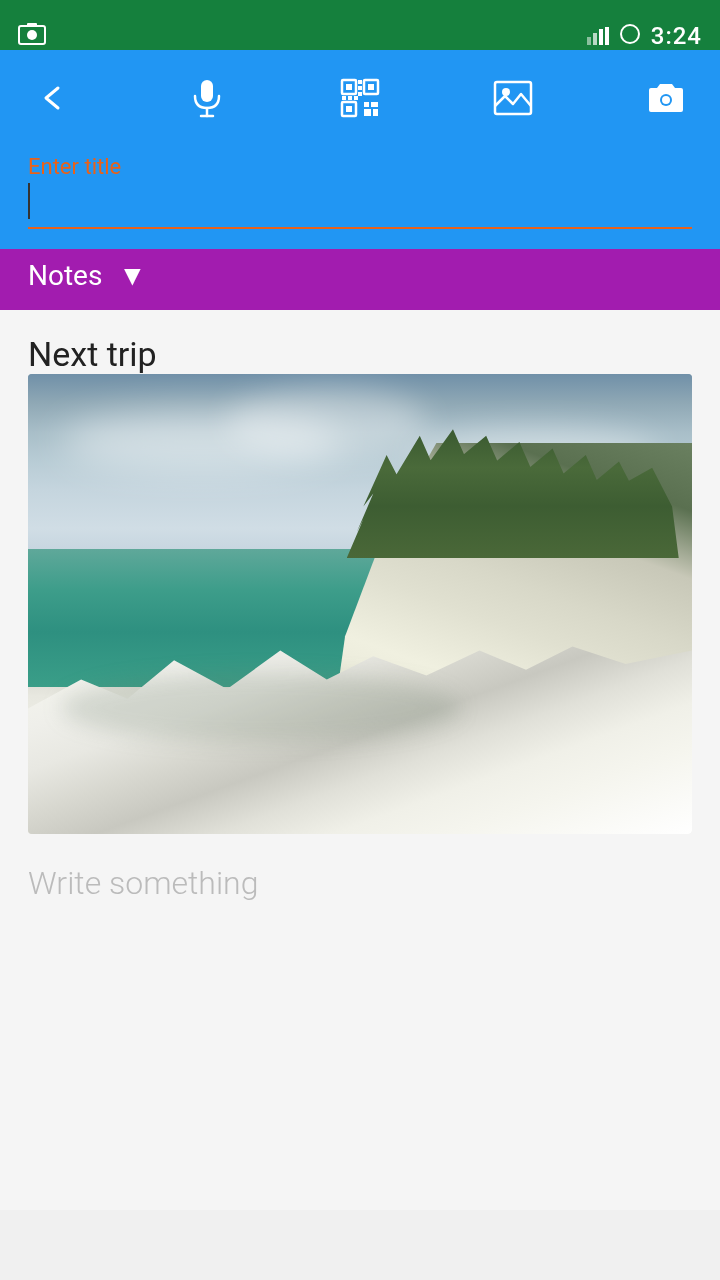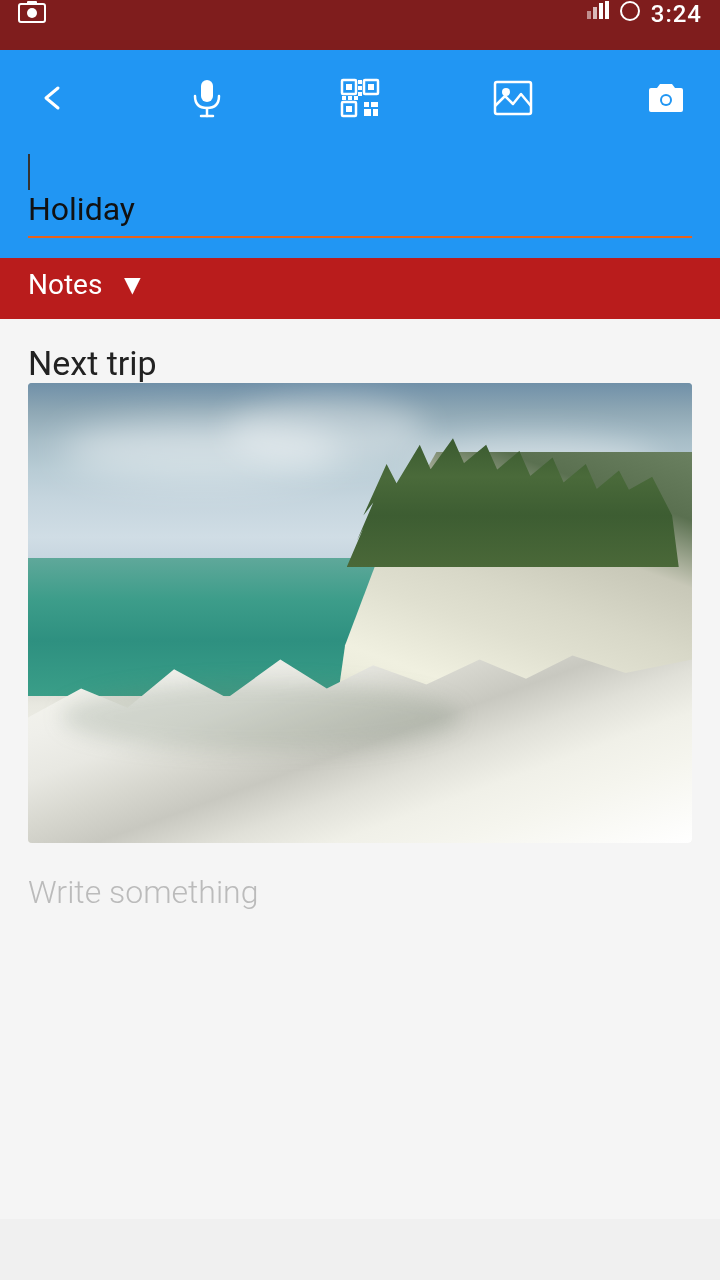--- a/index.html
+++ b/index.html
@@ -10,23 +10,23 @@
       min-height: 1280px;
       font-family: 'Roboto', Arial, sans-serif;
       background: #f0f0f0;
       overflow-x: hidden;
     }
 
     
     .status-bar {
       width: 720px;
       height: 50px;
-      background: #7f1d1d;
+      background: #15803d;
       display: flex;
-      align-items: flex-start;
+      align-items: flex-end;
       justify-content: flex-end;
       padding: 0 18px;
       gap: 10px;
     }
     .status-bar .left-icon {
       margin-right: auto;
     }
     .status-bar-icon {
       color: white;
       font-size: 20px;
@@ -94,21 +94,21 @@
       background: #333;
       vertical-align: middle;
       animation: blink 1s step-end infinite;
     }
     @keyframes blink {
       50% { opacity: 0; }
     }
 
     
     .category-row {
-      background: #b91c1c;
+      background: #a21caf;
       padding: 10px 28px 18px 28px;
       display: flex;
       align-items: center;
       gap: 16px;
     }
     .category-label {
       color: white;
       font-size: 28px;
       font-weight: 400;
     }
@@ -370,22 +370,23 @@
   <div class="toolbar-icon">
     <svg width="42" height="36" viewBox="0 0 42 36" fill="white">
       <path d="M4 10 L4 30 Q4 32 6 32 L36 32 Q38 32 38 30 L38 10 Q38 8 36 8 L30 8 L27 4 L15 4 L12 8 L6 8 Q4 8 4 10Z" fill="white"></path>
       <circle cx="21" cy="20" r="6" fill="#2196f3"></circle>
       <circle cx="21" cy="20" r="4" fill="white"></circle>
     </svg>
   </div>
 </div>
 
 <div class="title-section">
+  <span class="title-label">Enter title</span>
   <div class="title-input-wrapper">
-    <span class="title-cursor"></span><span class="title-text">Holiday</span>
+    <span class="title-cursor"></span>
   </div>
 </div>
 
 <div class="category-row">
   <span class="category-label">Notes</span>
   <span class="dropdown-arrow">▼</span>
 </div>
 
 <div class="content-area">
   <div class="note-heading">Next trip</div>

